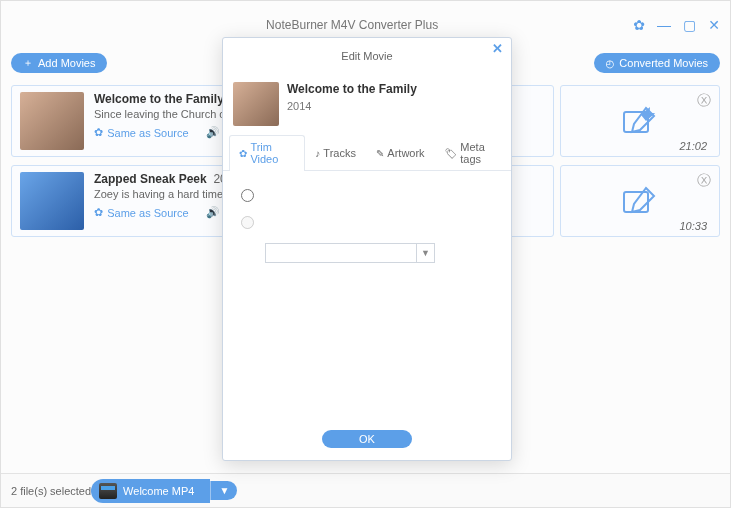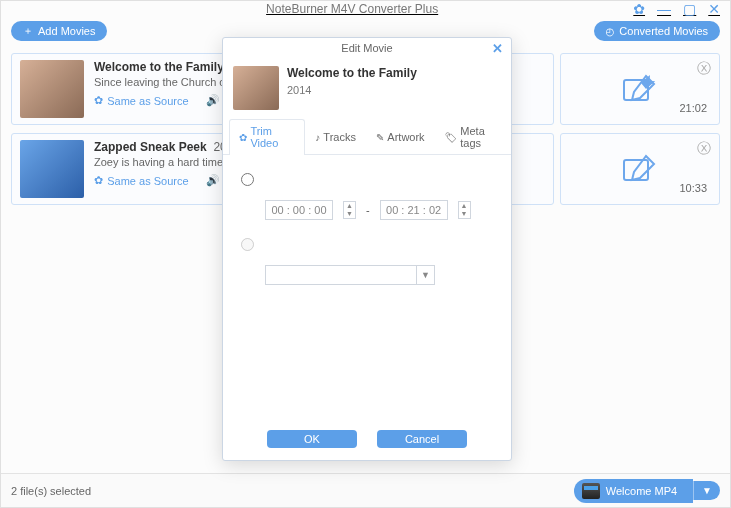--- a/index.html
+++ b/index.html
@@ -1,53 +1,53 @@
 <!DOCTYPE html>
 <html><head>
 <meta charset="utf-8">
 <style>
 * { box-sizing: border-box; margin: 0; padding: 0; font-family: "Segoe UI", Arial, sans-serif; }
 body { width: 731px; height: 508px; background: #fcfcfc; position: relative; overflow: hidden; border: 1px solid #e0e0e0; }
 
-.titlebar { display: flex; align-items: center; justify-content: flex-end; padding: 0 10px; text-decoration: underline; }
+.titlebar { display: flex; align-items: center; justify-content: flex-end; padding: 16px 10px; }
 .titlebar .title { flex: 1; text-align: center; color: #777; font-size: 12px; }
 .winctrls { display: flex; gap: 12px; color: #5c9fe8; font-size: 14px; }
 .winctrls span { cursor: pointer; }
 
 .toolbar { display: flex; justify-content: space-between; padding: 4px 10px 8px; }
 .btn-pill { background: #5c9fe8; color: #fff; border: none; border-radius: 12px; padding: 3px 12px; font-size: 11px; display: inline-flex; align-items: center; gap: 5px; cursor: pointer; }
 .btn-pill .ico { font-size: 10px; }
 
 .main { padding: 4px 10px 0; }
 .row { display: flex; gap: 6px; margin-bottom: 8px; }
 .card { border: 1px solid #cfe1f7; border-radius: 3px; background: #fbfcfe; position: relative; }
 .card-left { flex: 1; display: flex; padding: 6px 8px; min-height: 72px; }
 .thumb { width: 64px; height: 58px; background: linear-gradient(135deg,#ccc,#888); border-radius: 2px; margin-right: 10px; flex-shrink:0; display:flex; align-items:center; justify-content:center; font-size:10px; color:#fff; }
 .thumb.w { background: linear-gradient(135deg,#d6b097,#8a6a56); }
 .thumb.z { background: linear-gradient(135deg,#6aa5e8,#2c5fa8); }
 .card-info { flex:1; }
 .card-title { font-weight: bold; font-size: 12px; color: #333; }
 .card-desc { font-size: 11px; color: #666; margin: 2px 0 6px; }
 .card-meta { display:flex; gap: 18px; align-items:center; color:#5c9fe8; font-size:11px; }
 .card-right { width: 160px; position: relative; }
-.dur { position:absolute; right:12px; bottom:10px; font-size:11px; color:#666; }
+.dur { position:absolute; right:12px; bottom:4px; font-size:11px; color:#666;font-style:italic; }
 .del { position:absolute; top:6px; right:8px; color:#aaa; font-size:14px; cursor:pointer; }
 .editico { position:absolute; left:50%; top:50%; transform:translate(-50%,-50%); color:#6da7ec; }
 .editico svg { display:block; }
 
-.footer { position:absolute; left:0; bottom:0; width:100%; height:34px; border-top:1px solid #e3e3e3; background:#fafafa; display:flex; align-items:center; justify-content:space-between; padding:0 10px; font-size:11px; color:#666; }
+.footer { position:absolute; left:0; bottom:0; width:100%; height:34px; border-top:1px solid #e3e3e3; background:#fafafa; display:flex; align-items:center; padding:0 10px; font-size:11px; color:#666; }
 .fmt { display:flex; align-items:center; }
 .fmt-btn { background:#5c9fe8; color:#fff; border:none; border-radius:12px 0 0 12px; padding:4px 16px 4px 8px; font-size:11px; display:flex; align-items:center; gap:6px; cursor:pointer; }
 .fmt-ico { width:18px; height:16px; background:linear-gradient(180deg,#555,#222); border-radius:2px; position:relative; }
 .fmt-ico:after { content:""; position:absolute; left:2px; top:3px; width:14px; height:4px; background:#4aa0e8; }
 .fmt-dd { background:#5c9fe8; color:#fff; border:none; border-left:1px solid rgba(255,255,255,0.4); border-radius:0 12px 12px 0; padding:4px 8px; font-size:10px; cursor:pointer; }
 
 .modal-overlay { position:absolute; left:0; top:0; right:0; bottom:0; }
 .modal { position:absolute; left:221px; top:36px; width:290px; height:424px; background:#fff; border:1px solid #cbd6e4; border-radius:3px; box-shadow:0 4px 20px rgba(0,0,0,0.15); display:flex; flex-direction:column; }
-.modal-title { text-align:center; font-size:11px; color:#666; padding:4px 0; position:relative; }
+.modal-title { text-align:center; font-size:11px; color:#666; padding:12px 0; position:relative; }
 .modal-close { position:absolute; right:8px; top:3px; color:#5c9fe8; cursor:pointer; font-size:13px; font-weight:bold; }
 .modal-head { display:flex; padding:8px 10px; gap:8px; }
 .modal-head .thumb { width:46px; height:44px; margin:0; }
 .mh-text { }
 .mh-title { font-weight:bold; font-size:12px; color:#333; }
 .mh-year { font-size:11px; color:#777; margin-top:4px; }
 .tabs { display:flex; border-bottom:1px solid #e3e8ef; padding-left:6px; }
 .tab { padding:5px 9px 6px; font-size:11px; color:#666; border:1px solid transparent; border-bottom:none; position:relative; top:1px; cursor:pointer; display:flex; align-items:center; gap:3px; }
 .tab.active { color:#5c9fe8; border-color:#e3e8ef; background:#fff; border-radius:3px 3px 0 0; }
 .tab .ti { font-size:10px; }
@@ -56,21 +56,21 @@
 .opt input[type=radio] { width:13px; height:13px; }
 .opt.disabled { color:#bbb; }
 .timerow { display:flex; align-items:center; gap:10px; margin:0 0 18px 24px; }
 .timebox { border:1px solid #d0d6de; padding:3px 4px; font-size:11px; color:#888; width:68px; text-align:center; }
 .spinner { display:flex; flex-direction:column; border:1px solid #d0d6de; }
 .spinner span { font-size:7px; line-height:8px; padding:0 2px; color:#888; cursor:pointer; }
 .chapsel { margin-left:24px; border:1px solid #d0d6de; height:20px; width:170px; display:flex; }
 .chapsel .v { flex:1; }
 .chapsel .dd { width:18px; border-left:1px solid #d0d6de; text-align:center; color:#888; font-size:9px; line-height:18px; cursor:pointer; }
 .modal-foot { display:flex; justify-content:center; gap:20px; padding:10px 0 12px; }
-.mbtn { background:#5c9fe8; color:#fff; border:none; border-radius:4px; width:90px; padding:3px 0; font-size:11px; cursor:pointer; }
+.mbtn { background:#5c9fe8; color:#fff; border:none; border-radius:9px; width:90px; padding:3px 0; font-size:11px; cursor:pointer; }
 </style>
 </head>
 <body>
 
 <div class="titlebar">
   <span style="width:60px"></span>
   <span class="title">NoteBurner M4V Converter Plus</span>
   <div class="winctrls">
     <span>✿</span>
     <span>—</span>
@@ -180,39 +180,25 @@
         </div>
       <div class="tab">
           <span class="ti">🏷</span>
           <span>Meta tags</span>
         </div>
     </div>
     <div class="modal-body">
       <label class="opt">
         <input type="radio" name="co" style="">
       </label>
-      <div class="timerow">
-        <span class="timebox">00 : 00 : 00</span>
-        <div class="spinner">
-            <span>▲</span>
-            <span>▼</span>
-          </div>
-        <span>-</span>
-        <span class="timebox">00 : 21 : 02</span>
-        <div class="spinner">
-            <span>▲</span>
-            <span>▼</span>
-          </div>
-      </div>
       <label class="opt disabled">
         <input type="radio" name="co" disabled="" style="">
       </label>
       <div class="chapsel">
         <div class="v"></div>
           <div class="dd">▼</div>
       </div>
     </div>
     <div class="modal-foot">
       <button class="mbtn">OK</button>
-      <button class="mbtn">Cancel</button>
     </div>
   </div>
 </div>
 
 </body></html>

